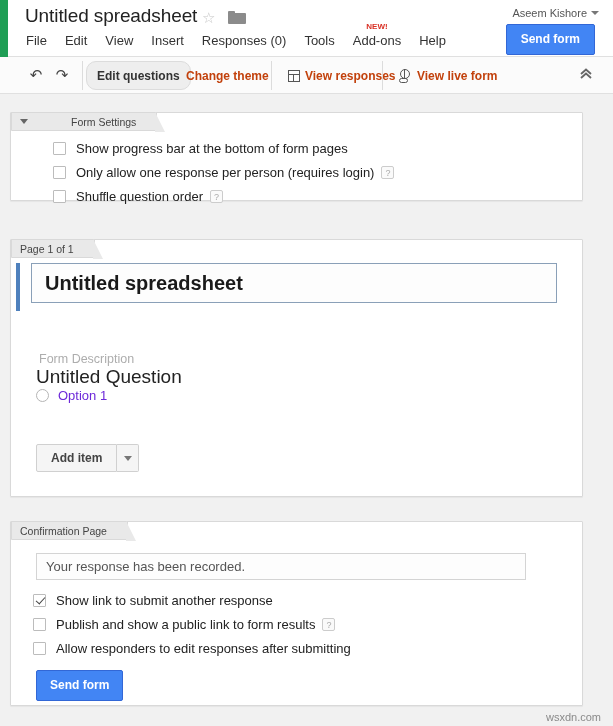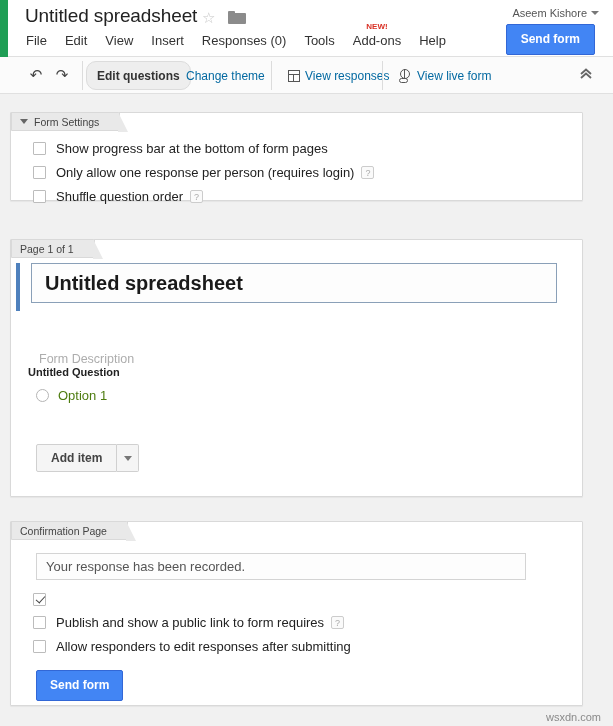--- a/index.html
+++ b/index.html
@@ -107,21 +107,21 @@
     position: absolute; top: 4px; height: 29px;
     display: flex; align-items: center; gap: 5px;
     font-size: 12px; color: #333; font-weight: bold;
     padding: 0 10px; cursor: pointer; white-space: nowrap;
   }
   .tb-btn.active {
     background: #eeeeee;
     border: 1px solid #dcdcdc;
     border-radius: 10px;
   }
-  .tb-btn.plain { font-weight: normal; color: #0369a1; }
+  .tb-btn.plain { font-weight: bold; color: #c2410c; }
   .grid-icon {
     display: inline-block; width: 12px; height: 12px;
     border: 1.4px solid #555; position: relative;
   }
   .grid-icon::before {
     content: ""; position: absolute; left: 0; top: 3px;
     width: 100%; height: 1.4px; background: #555;
   }
   .grid-icon::after {
     content: ""; position: absolute; left: 3.6px; top: 3px;
@@ -160,20 +160,21 @@
     position: absolute; left: 0; top: -1px;
     height: 19px;
     background: #e9e9e9;
     border: 1px solid #d9d9d9;
     border-bottom: 1px solid #d9d9d9;
     border-radius: 1px 0 0 0;
     padding: 0 20px 0 8px;
     font-size: 10.5px; color: #444;
     display: flex; align-items: center;
     white-space: nowrap;
+    gap: 37px;
   }
   .card-tab::after {
     content: "";
     position: absolute; right: -9px; top: -1px;
     width: 0; height: 0;
     border-bottom: 20px solid #e9e9e9;
     border-right: 10px solid transparent;
   }
   .tab-caret {
     display: inline-block;
@@ -214,21 +215,21 @@
     border: 1px solid #ccc; border-radius: 2px;
     color: #aaa; font-size: 9px;
     margin-left: 7px;
     background: #fafafa;
     cursor: pointer;
     flex: none;
   }
 
   
   #card-settings { top: 112px; height: 89px; }
-  #card-settings .cb-list { padding: 28px 13px 0 22px; }
+  #card-settings .cb-list { padding: 28px 13px 0 22px; margin-left: 20px; }
 
   
   #card-page { top: 239px; height: 258px; }
   .title-block {
     position: absolute; left: 5px; top: 23px;
     width: 545px; height: 50px;
   }
   .blue-accent {
     position: absolute; left: 0; top: 0; width: 4px; height: 48px;
     background: #4f81bd;
@@ -241,27 +242,27 @@
     display: flex; align-items: center;
     padding-left: 13px;
     font-size: 20px; font-weight: bold; color: #1a1a1a;
     cursor: text;
   }
   .form-desc {
     position: absolute; left: 28px; top: 80px;
     font-size: 12.5px; color: #adadad; margin-top: 32px;
   }
   .question-title {
-    position: absolute; left: 17px; top: 126px;
-    font-size: 11px; font-weight: bold; color: #222;
+    position: absolute; left: 25px; top: 126px;
+    font-size: 19px; font-weight: normal; color: #222;
   }
   .option-row {
     position: absolute; left: 25px; top: 148px;
     display: flex; align-items: center;
-    font-size: 13px; color: #4d7c0f;
+    font-size: 13px; color: #6d28d9;
   }
   .radio {
     width: 13px; height: 13px;
     border: 1.4px solid #b5b5b5;
     border-radius: 50%;
     margin-right: 9px;
     background: #fff;
     flex: none;
     cursor: pointer;
   }
@@ -455,24 +456,25 @@
   <div class="card" id="card-confirm">
     <div class="card-tab">
       <span>Confirmation Page</span>
     </div>
 
     <div class="confirm-input">Your response has been recorded.</div>
 
     <div class="cb-list">
       <div class="cb-row">
         <span class="cb checked"></span>
+        <span>Show link to submit another response</span>
       </div>
       <div class="cb-row">
         <span class="cb"></span>
-        <span>Publish and show a public link to form requires</span>
+        <span>Publish and show a public link to form results</span>
         <span class="help-q">?</span>
       </div>
       <div class="cb-row">
         <span class="cb"></span>
         <span>Allow responders to edit responses after submitting</span>
       </div>
     </div>
 
     <div class="send-form-bottom">Send form</div>
   </div>

